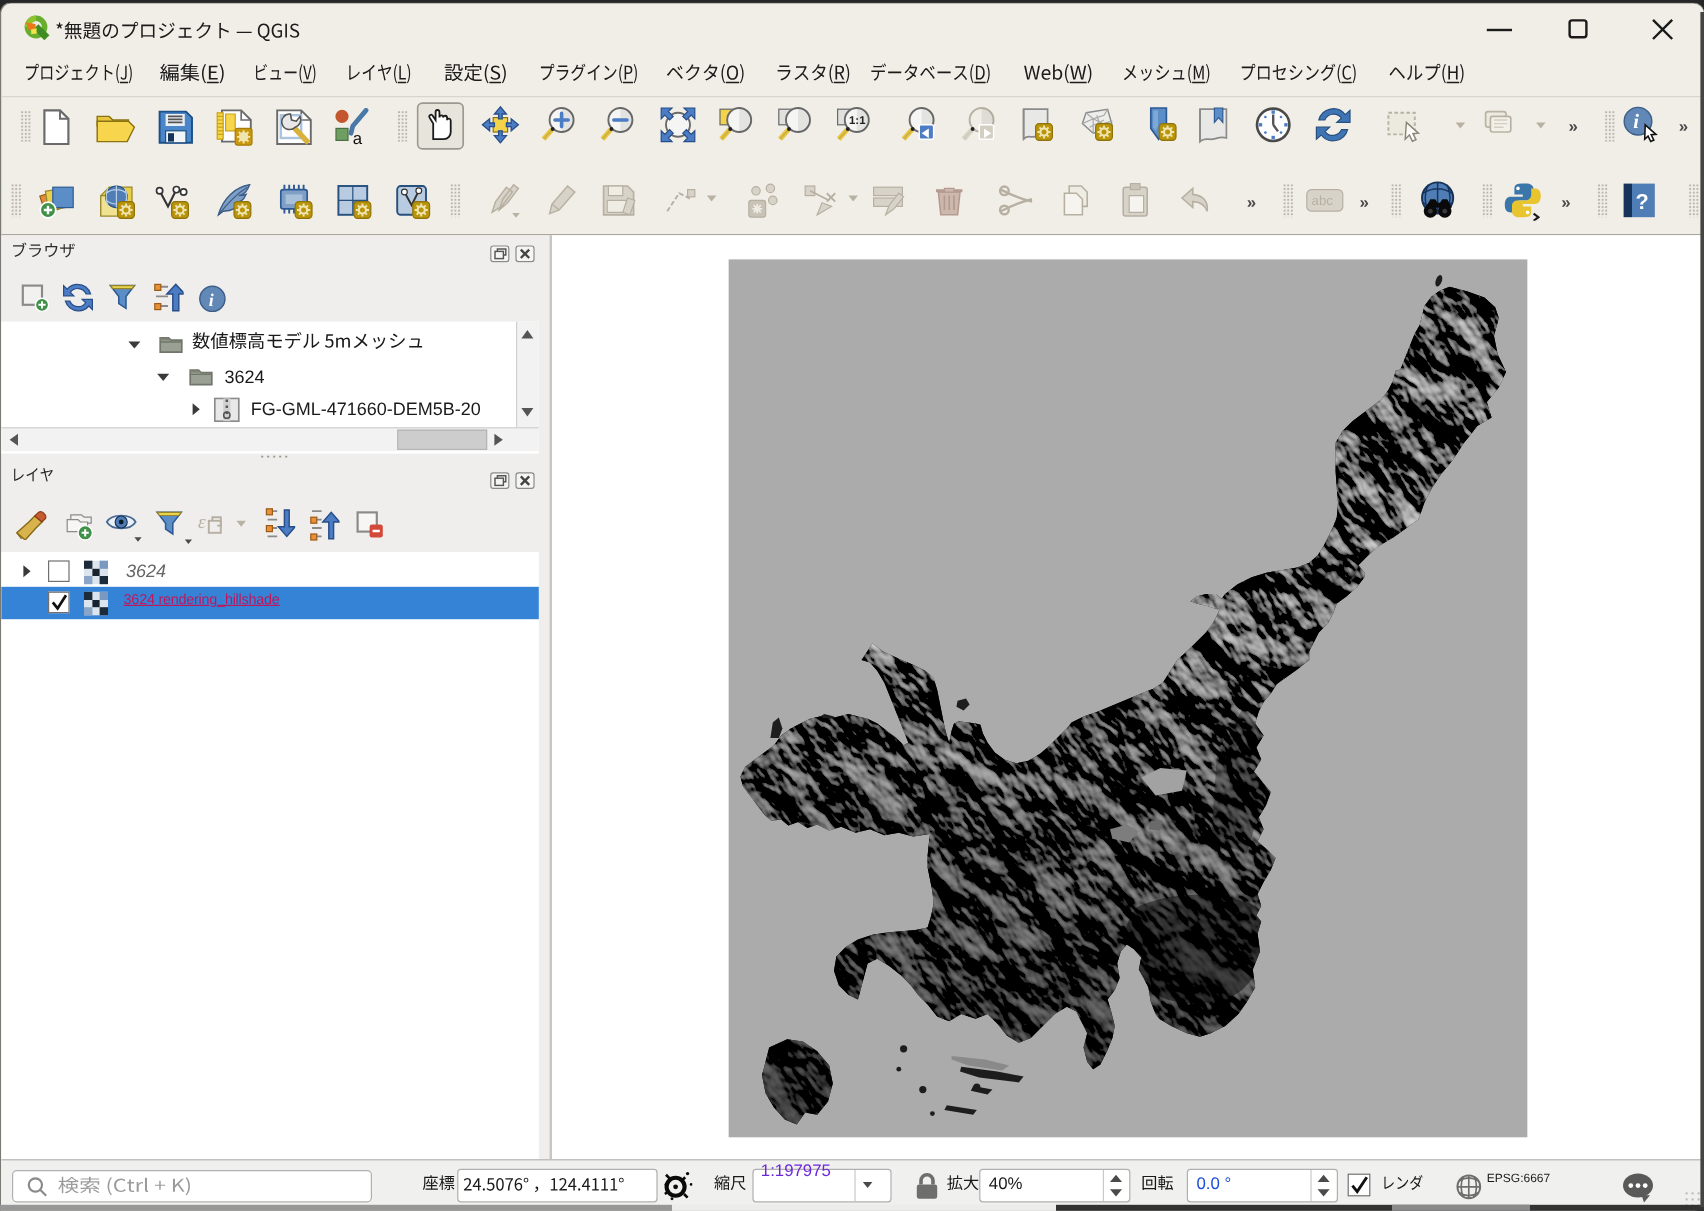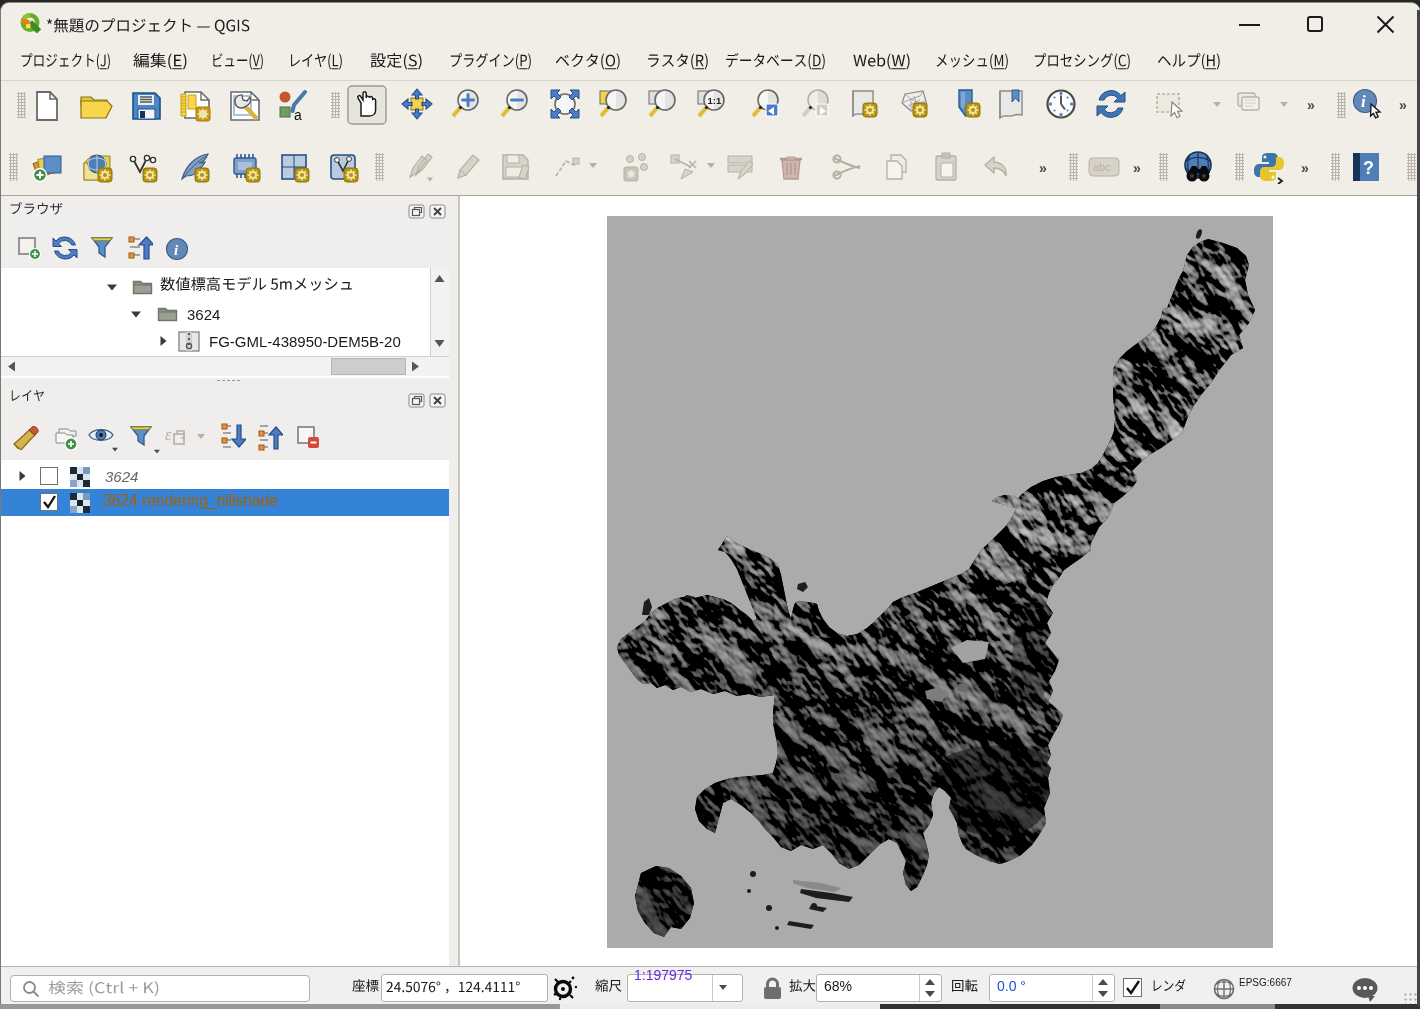--- a/index.html
+++ b/index.html
@@ -495,21 +495,21 @@
     <div class="abs" style="left:186px;top:303px;font-size:15px;color:#1a1a1a">3624</div>
     <svg class="abs" style="left:157px;top:332px" width="10" height="12" viewBox="0 0 10 12">
       <path d="M2.5 1v10L8.5 6z" fill="#3a3a3a"></path>
     </svg>
     <svg class="abs" style="left:177px;top:328px" width="22" height="21" viewBox="0 0 22 21">
       <rect x="1" y="1" width="20" height="19" fill="#e8e8e8" stroke="#8a8a8a" stroke-width="1.4"></rect>
       <rect x="8" y="1" width="6" height="19" fill="#cfcfcf"></rect>
       <path d="M11 2v3m0 2v3m0 2v3" stroke="#555" stroke-width="2" stroke-dasharray="2 1.4"></path>
       <circle cx="11" cy="15" r="2.6" fill="none" stroke="#555" stroke-width="1.3"></circle>
     </svg>
-    <div class="abs" style="left:208px;top:330px;width:218px;overflow:hidden;font-size:15px;color:#1a1a1a;white-space:nowrap">FG-GML-438950-DEM5B-20</div>
+    <div class="abs" style="left:208px;top:330px;width:218px;overflow:hidden;font-size:15px;color:#1a1a1a;white-space:nowrap">FG-GML-471660-DEM5B-20</div>
     <div class="abs" style="left:215px;top:376px;width:26px;height:3px;background-image:radial-gradient(#9a968c 1px,transparent 1.2px);background-size:5px 3px"></div>
     <svg style="position:absolute;left:8.0px;top:382.3px;transform:scaleX(0.8889);transform-origin:0 0;" width="42" height="21" viewBox="0 0 42 21">
       <path d="M3.0 15.2Q3.1 15.1 3.1 14.9Q3.1 14.8 3.1 14.6Q3.1 14.4 3.1 13.8Q3.1 13.3 3.1 12.5Q3.1 11.7 3.1 10.9Q3.1 10.0 3.1 9.2Q3.1 8.4 3.1 7.8Q3.1 7.2 3.1 6.9Q3.1 6.7 3.1 6.4Q3.1 6.2 3.1 6.0Q3.0 5.7 3.0 5.6H4.3Q4.3 5.9 4.3 6.2Q4.2 6.6 4.2 6.8Q4.2 7.1 4.2 7.6Q4.2 8.1 4.2 8.8Q4.2 9.5 4.2 10.2Q4.2 10.9 4.2 11.6Q4.2 12.3 4.2 12.9Q4.2 13.5 4.2 13.9Q4.2 14.4 4.2 14.5Q5.2 14.3 6.3 13.8Q7.3 13.4 8.3 12.8Q9.3 12.2 10.1 11.4Q11.0 10.7 11.6 9.9L12.2 10.8Q10.9 12.5 8.9 13.7Q6.9 14.9 4.3 15.7Q4.2 15.7 4.1 15.7Q3.9 15.8 3.8 15.9Z M14.7 10.8Q16.4 10.3 17.9 9.6Q19.4 9.0 20.6 8.3Q21.3 7.8 21.9 7.3Q22.6 6.8 23.2 6.2Q23.8 5.6 24.3 5.1L25.2 5.9Q24.6 6.5 23.9 7.1Q23.3 7.7 22.5 8.2Q21.8 8.8 21.0 9.3Q20.3 9.7 19.3 10.2Q18.4 10.6 17.3 11.1Q16.3 11.5 15.2 11.8ZM20.3 8.8 21.5 8.5V14.6Q21.5 14.9 21.5 15.2Q21.5 15.5 21.5 15.7Q21.6 15.9 21.6 16.1H20.3Q20.3 15.9 20.3 15.7Q20.3 15.5 20.3 15.2Q20.3 14.9 20.3 14.6Z M31.6 4.9Q31.6 5.2 31.7 5.4Q31.7 5.7 31.8 6.0Q31.9 6.5 32.2 7.3Q32.4 8.1 32.6 9.0Q32.9 9.9 33.1 10.8Q33.4 11.7 33.6 12.6Q33.8 13.4 34.0 14.0Q34.2 14.6 34.3 14.9Q34.3 15.0 34.4 15.2Q34.4 15.4 34.5 15.6Q34.6 15.8 34.6 16.0L33.4 16.3Q33.3 16.0 33.3 15.7Q33.2 15.4 33.1 15.1Q33.1 14.9 32.9 14.4Q32.8 13.8 32.6 13.1Q32.4 12.3 32.1 11.5Q31.9 10.7 31.7 9.8Q31.5 9.0 31.3 8.3Q31.1 7.5 30.9 7.0Q30.8 6.5 30.7 6.2Q30.6 5.9 30.5 5.6Q30.4 5.4 30.3 5.2ZM39.4 7.1Q39.1 7.6 38.7 8.3Q38.3 8.9 37.8 9.6Q37.4 10.2 36.9 10.8Q36.4 11.4 36.0 11.8L34.9 11.3Q35.3 10.9 35.7 10.5Q36.1 10.0 36.5 9.6Q36.9 9.1 37.2 8.6Q37.6 8.2 37.8 7.9Q37.6 7.9 37.1 8.0Q36.5 8.1 35.7 8.2Q35.0 8.4 34.0 8.6Q33.1 8.8 32.2 9.0Q31.3 9.1 30.4 9.3Q29.6 9.5 29.0 9.6Q28.4 9.7 28.2 9.8L27.9 8.6Q28.2 8.6 28.5 8.6Q28.9 8.5 29.2 8.5Q29.4 8.4 29.9 8.4Q30.4 8.3 31.1 8.1Q31.9 8.0 32.7 7.8Q33.6 7.7 34.4 7.5Q35.3 7.3 36.0 7.2Q36.8 7.0 37.3 6.9Q37.8 6.8 38.0 6.8Q38.2 6.8 38.3 6.7Q38.5 6.7 38.6 6.6Z" fill="#2a2a2a"></path>
     </svg>
     <svg class="abs" style="left:407px;top:390px" width="17" height="15" viewBox="0 0 17 15">
       <rect x="1" y="1" width="15" height="13" rx="2" fill="#f5f5f4" stroke="#8a8a8a"></rect>
       <rect x="4.5" y="5.5" width="7" height="6" fill="none" stroke="#555" stroke-width="1.2"></rect>
       <path d="M6.5 5.5v-2h7v5h-2" fill="none" stroke="#555" stroke-width="1.2"></path>
     </svg>
     <svg class="abs" style="left:428px;top:390px" width="17" height="15" viewBox="0 0 17 15">
@@ -581,21 +581,21 @@
       <path d="M2 7l4 5L13 1" fill="none" stroke="#111" stroke-width="2.3"></path>
     </svg>
     <svg class="abs" style="left:69px;top:490px" width="20" height="20" viewBox="0 0 20 20">
       <rect width="20" height="20" fill="#dce4ee"></rect>
       <rect x="0" y="0" width="7" height="7" fill="#1c2b3a"></rect>
       <rect x="13" y="0" width="7" height="7" fill="#7a99c0"></rect>
       <rect x="7" y="7" width="6" height="6" fill="#16222e"></rect>
       <rect x="0" y="13" width="7" height="7" fill="#8aa5c8"></rect>
       <rect x="13" y="13" width="7" height="7" fill="#1c2b3a"></rect>
     </svg>
-    <div class="abs" style="left:102px;top:489px;font-size:16px;letter-spacing:-0.2px;color:#a16207;">3624 rendering_hillshade</div>
+    <div class="abs" style="left:102px;top:489px;font-size:12px;letter-spacing:-0.2px;color:#be185d;text-decoration:underline">3624 rendering_hillshade</div>
     <div class="abs" style="left:459px;top:193px;width:959px;height:770px;background:#fff"></div>
     <svg class="abs" style="left:606px;top:213px" width="666" height="732" viewBox="0 0 666 732">
 <defs>
 <filter id="hs" x="0%" y="0%" width="100%" height="100%">
   <feTurbulence type="fractalNoise" baseFrequency="0.034 0.019" numOctaves="4" seed="7" result="n"></feTurbulence>
   <feDiffuseLighting in="n" lighting-color="#ffffff" surfaceScale="6.5" diffuseConstant="1.05" result="l">
     <feDistantLight azimuth="315" elevation="33"></feDistantLight>
   </feDiffuseLighting>
   <feComponentTransfer in="l" result="dk">
     <feFuncR type="linear" slope="1.42" intercept="-0.74"></feFuncR>
@@ -673,21 +673,21 @@
     <div class="abs" style="left:711px;top:972px;width:1px;height:26px;background:#c9c9c9"></div>
     <div class="caret" style="left:718px;top:982px"></div>
     <svg class="abs" style="left:761px;top:974px" width="21" height="23" viewBox="0 0 21 23">
       <rect x="2" y="10" width="17" height="12" rx="2" fill="#6e6e6e"></rect>
       <path d="M5.5 10V7a5 5 0 0 1 10 0v3" fill="none" stroke="#6e6e6e" stroke-width="3"></path>
     </svg>
     <svg style="position:absolute;left:788.0px;top:972.3px;" width="29" height="21" viewBox="0 0 29 21">
       <path d="M8.5 4.4H9.5V7.1H8.5ZM5.7 6.7H12.8V7.6H5.7ZM5.3 6.7H6.2V9.7Q6.2 10.5 6.2 11.4Q6.1 12.3 5.9 13.2Q5.7 14.2 5.4 15.1Q5.1 16.0 4.5 16.7Q4.5 16.6 4.3 16.5Q4.2 16.4 4.0 16.3Q3.8 16.2 3.7 16.2Q4.2 15.5 4.5 14.6Q4.9 13.8 5.0 13.0Q5.2 12.1 5.2 11.3Q5.3 10.4 5.3 9.7ZM8.5 8.4 9.6 8.6Q9.4 9.4 9.2 10.4Q9.0 11.3 8.7 12.2Q8.5 13.1 8.3 13.9Q8.0 14.7 7.8 15.4L6.9 15.2Q7.2 14.5 7.4 13.7Q7.6 12.8 7.8 11.9Q8.0 11.0 8.2 10.1Q8.4 9.2 8.5 8.4ZM5.9 14.9Q6.7 14.9 7.6 14.8Q8.6 14.7 9.7 14.6Q10.8 14.5 11.9 14.4L12.0 15.3Q10.9 15.4 9.9 15.5Q8.8 15.6 7.8 15.7Q6.9 15.8 6.1 15.9ZM10.1 11.7 10.9 11.4Q11.4 12.2 11.8 13.1Q12.3 14.0 12.6 14.9Q12.9 15.7 13.1 16.4L12.1 16.7Q12.0 16.1 11.7 15.2Q11.4 14.3 11.0 13.4Q10.5 12.5 10.1 11.7ZM0.4 11.5Q1.2 11.3 2.4 11.0Q3.5 10.6 4.7 10.3L4.8 11.2Q3.7 11.5 2.6 11.9Q1.5 12.2 0.6 12.5ZM0.6 7.0H4.7V8.0H0.6ZM2.4 4.3H3.4V15.5Q3.4 15.9 3.3 16.2Q3.2 16.4 2.9 16.5Q2.7 16.7 2.2 16.7Q1.8 16.7 1.1 16.7Q1.1 16.5 1.0 16.3Q0.9 16.0 0.8 15.8Q1.3 15.8 1.7 15.8Q2.1 15.8 2.2 15.8Q2.3 15.8 2.4 15.7Q2.4 15.7 2.4 15.5Z M14.3 8.2H26.2V9.2H14.3ZM20.9 8.6Q21.4 10.2 22.1 11.7Q22.9 13.1 24.0 14.1Q25.0 15.2 26.4 15.8Q26.3 15.9 26.2 16.0Q26.0 16.2 25.9 16.4Q25.8 16.6 25.7 16.7Q24.2 16.0 23.1 14.9Q22.0 13.7 21.2 12.2Q20.4 10.7 19.9 8.9ZM19.7 4.3H20.8Q20.8 5.2 20.8 6.3Q20.7 7.4 20.6 8.5Q20.4 9.7 20.0 10.8Q19.7 12.0 19.0 13.1Q18.4 14.2 17.3 15.1Q16.3 16.0 14.8 16.7Q14.7 16.5 14.5 16.3Q14.3 16.0 14.1 15.9Q15.5 15.3 16.5 14.4Q17.5 13.5 18.1 12.5Q18.7 11.5 19.0 10.4Q19.4 9.3 19.5 8.2Q19.7 7.1 19.7 6.1Q19.7 5.1 19.7 4.3Z" fill="#1a1a1a"></path>
     </svg>
     <div class="abs" style="left:815px;top:971px;width:126px;height:28px;background:#fff;border:1px solid #b0b0b0;border-radius:3px"></div>
-    <div class="abs" style="left:823px;top:975px;font-size:14px;color:#1a1a1a">68%</div>
+    <div class="abs" style="left:823px;top:975px;font-size:14px;color:#1a1a1a">40%</div>
     <div class="abs" style="left:918px;top:972px;width:1px;height:26px;background:#c9c9c9"></div>
     <svg class="abs" style="left:921px;top:974px" width="16" height="22" viewBox="0 0 16 22">
       <path d="M8 2l5 6H3z" fill="#4a4a4a"></path>
       <path d="M8 20l-5-6h10z" fill="#4a4a4a"></path>
     </svg>
     <svg style="position:absolute;left:950.0px;top:972.3px;" width="29" height="21" viewBox="0 0 29 21">
       <path d="M5.1 8.9V12.0H8.3V8.9ZM4.1 8.0H9.3V12.9H4.1ZM1.1 4.9H12.4V16.7H11.3V5.9H2.2V16.7H1.1ZM1.7 15.0H11.9V16.0H1.7Z M20.7 5.4H26.0V6.4H20.7ZM20.1 9.3H26.4V10.2H20.1ZM22.0 9.8 23.1 10.0Q23.0 10.7 22.8 11.5Q22.6 12.2 22.5 13.0Q22.3 13.8 22.1 14.5Q21.9 15.2 21.7 15.7L20.8 15.5Q21.0 14.9 21.1 14.2Q21.3 13.5 21.5 12.7Q21.7 12.0 21.8 11.2Q21.9 10.4 22.0 9.8ZM19.8 15.3Q20.5 15.3 21.5 15.2Q22.5 15.1 23.6 15.1Q24.7 15.0 25.8 14.9L25.8 15.8Q24.8 15.9 23.7 16.0Q22.6 16.1 21.7 16.2Q20.7 16.3 19.9 16.3ZM24.0 12.5 24.8 12.1Q25.2 12.8 25.6 13.5Q25.9 14.3 26.2 15.0Q26.4 15.8 26.5 16.4L25.6 16.7Q25.5 16.1 25.2 15.4Q25.0 14.7 24.7 13.9Q24.3 13.1 24.0 12.5ZM14.2 5.8H20.0V6.7H14.2ZM14.0 13.5H20.2V14.4H14.0ZM16.7 4.3H17.6V8.1H16.7ZM16.7 8.0H17.5V12.0H17.6V16.7H16.7V12.0H16.7ZM15.4 10.4V11.6H19.0V10.4ZM15.4 8.5V9.7H19.0V8.5ZM14.6 7.7H19.8V12.4H14.6Z" fill="#1a1a1a"></path>
     </svg>
     <div class="abs" style="left:988px;top:971px;width:126px;height:28px;background:#fff;border:1px solid #b0b0b0;border-radius:3px"></div>
     <div class="abs" style="left:996px;top:975px;font-size:14px;color:#1d4ed8">0.0 °</div>

